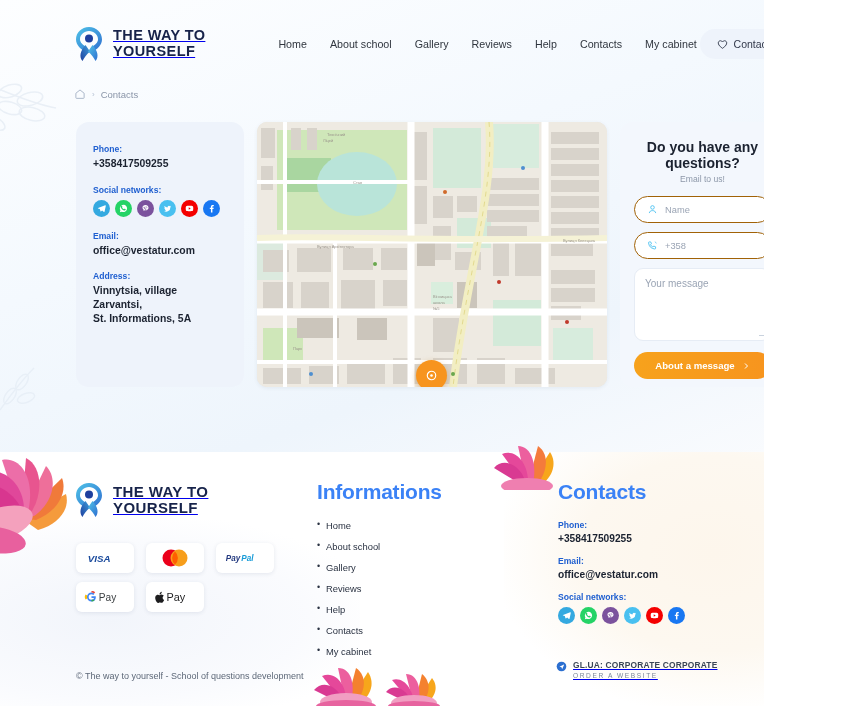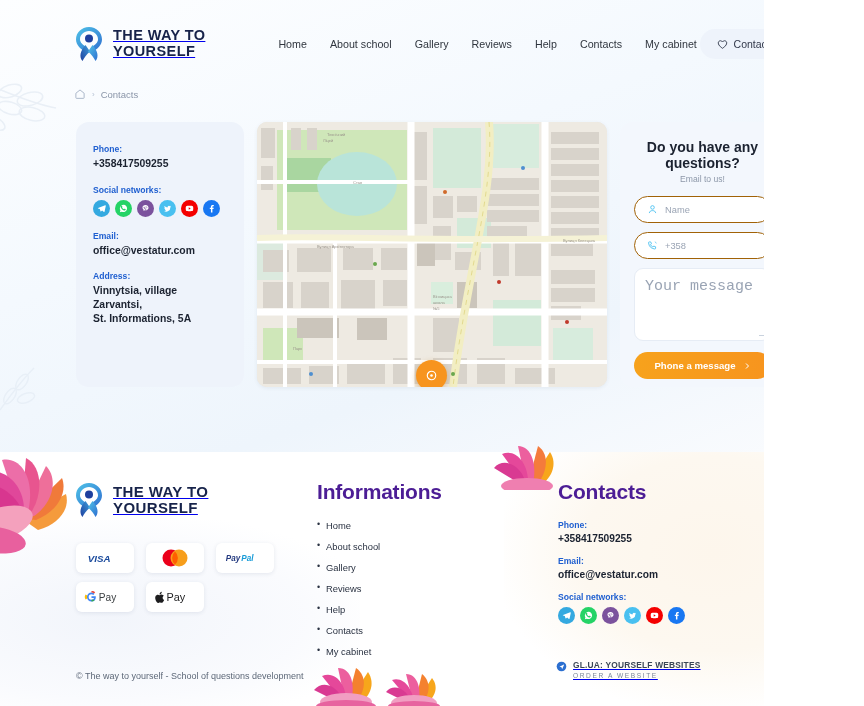--- a/index.html
+++ b/index.html
@@ -124,21 +124,21 @@
   }
   .field input::placeholder { color: #9aa4b4; }
   .ta-wrap {
     position: relative; height: 73px; background: #fff; border-radius: 9px;
     border: 1px solid #e6ecf5; margin-bottom: 11px; padding: 9px 10px;
     text-align: left;
   }
   .ta-wrap textarea {
     border: none; outline: none; resize: none; background: transparent;
     width: 100%; height: 100%;
-    font-family: Liberation Mono, monospace; font-size: 15px; color: #4b5566;
+    font-family: Liberation Sans, sans-serif; font-size: 10px; color: #4b5566;
   }
   .ta-wrap textarea::placeholder { color: #9aa4b4; }
   .ta-grip {
     position: absolute; right: 5px; bottom: 4px; width: 6px; height: 6px;
     border-right: 1px solid #c9d2de; border-bottom: 1px solid #c9d2de;
     transform: rotate(0deg);
   }
   .send-btn {
     width: 100%; height: 27px; border: none; border-radius: 14px; cursor: pointer;
     background: linear-gradient(90deg, #f7a21c 0%, #f7941e 100%);
@@ -164,21 +164,21 @@
 
   .copy {
     position: absolute; left: 76px; top: 219px;
     font-size: 9px; color: #5d6878;
   }
 
   .col { position: absolute; }
   .col-info { left: 317px; top: 28px; }
   .col-contacts { left: 558px; top: 28px; }
   .col-h {
-    font-size: 21px; font-weight: 700; color: #4c1d95; margin-bottom: 16px;
+    font-size: 21px; font-weight: 700; color: #3b82f6; margin-bottom: 16px;
     letter-spacing: -.2px;
   }
   .f-list { list-style: none; }
   .f-list li {
     font-size: 9.4px; color: #2a3242; margin-bottom: 10px;
     position: relative; padding-left: 9px;
   }
   .f-list li::before {
     content: "•"; position: absolute; left: 0; top: -1px; color: #2a3242; font-size: 9px;
   }
@@ -487,21 +487,21 @@
         </span>
         <input type="text" placeholder="+358" style="">
       </div>
 
       <div class="ta-wrap">
         <textarea placeholder="Your message" style=""></textarea>
         <span class="ta-grip"></span>
       </div>
 
       <button class="send-btn">
-        <span>Phone a message</span>
+        <span>About a message</span>
         <span style="display:flex">
           <svg width="8" height="8" viewBox="0 0 16 16" fill="none" stroke="#fff" stroke-width="2">
             <path d="M6 3 L11 8 L6 13"></path>
           </svg>
         </span>
       </button>
     </div>
   </div>
 
   <div class="flower" style="left:-34px; top:448px;">
@@ -689,18 +689,18 @@
   </div>
 
   <a class="glua" href="#">
     <span style="display:flex; margin-top:1px;">
       <svg width="11" height="11" viewBox="0 0 16 16">
         <circle cx="8" cy="8" r="7" fill="#2b6fd0"></circle>
         <path d="M11.5 5.2 5 8.2l3 .9.9 3 2.9-6.5z" fill="#fff"></path>
       </svg>
     </span>
     <span>
-      <span class="glua-t1" style="display:block">GL.UA: YOURSELF WEBSITES</span>
+      <span class="glua-t1" style="display:block">GL.UA: CORPORATE CORPORATE</span>
       <span class="glua-t2" style="display:block">ORDER A WEBSITE</span>
     </span>
   </a>
 
 </div>
 
 </body></html>

